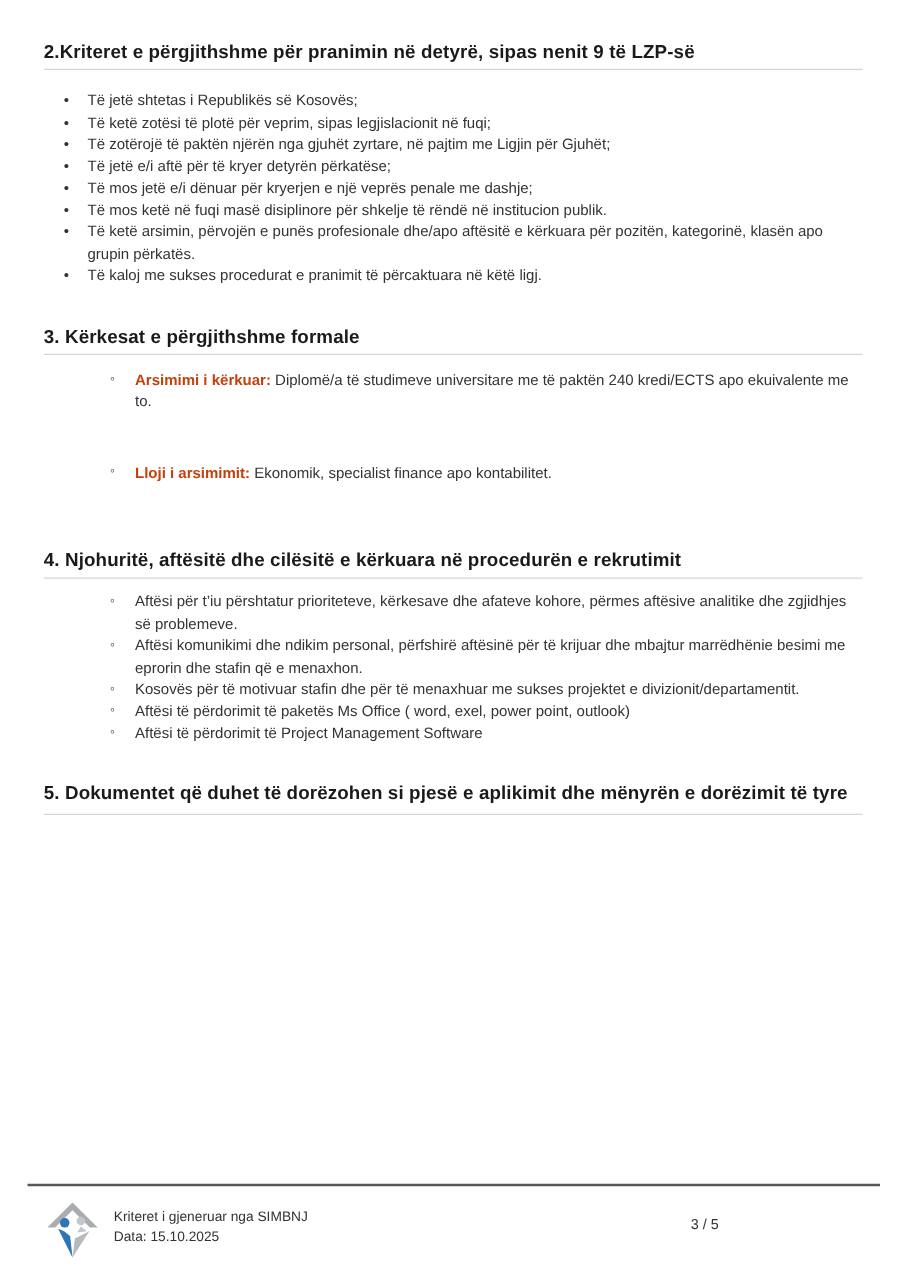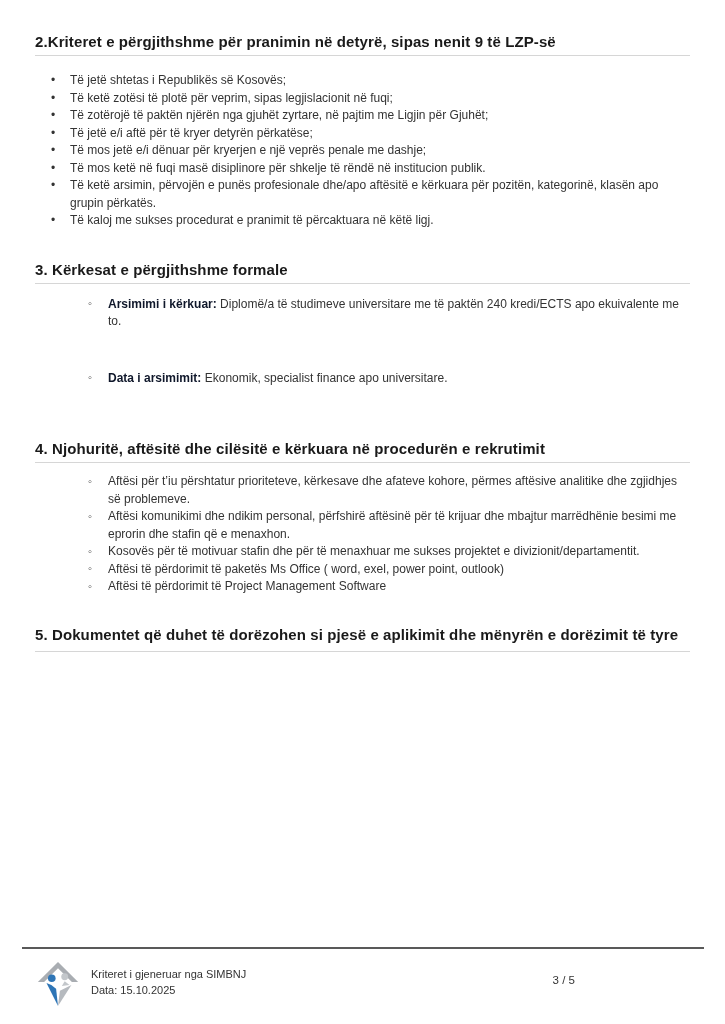--- a/index.html
+++ b/index.html
@@ -56,21 +56,21 @@
     font-size: 11px;
   }
   .s2 { margin-top: 0; }
   .s3 { margin-top: 31px; }
   .s3 ul.bullets { margin-top: 12px; }
   .s3 ul.bullets li { margin-bottom: 39px; }
   .s4 { margin-top: 53px; }
   .s4 ul.bullets { margin-top: 10px; }
   .s5 { margin-top: 28px; }
   .s5 h2 { line-height: 22px; max-width: 660px; }
-  li b { color: #0f172a; }
+  li b { color: #c2410c; }
   
   .footer-rule {
     position: absolute;
     left: 22px;
     right: 21px;
     top: 947px;
     border-top: 2px solid #595959;
   }
   .footer {
     position: absolute;
@@ -117,21 +117,21 @@
           <li><span>Të mos ketë në fuqi masë disiplinore për shkelje të rëndë në institucion publik.</span></li>
           <li><span>Të ketë arsimin, përvojën e punës profesionale dhe/apo aftësitë e kërkuara për pozitën, kategorinë, klasën apo grupin përkatës.</span></li>
           <li><span>Të kaloj me sukses procedurat e pranimit të përcaktuara në këtë ligj.</span></li>
         </ul>
     </section>
 
     <section class="doc-section s3">
       <h2>3. Kërkesat e përgjithshme formale</h2>
       <ul class="bullets">
           <li><b>Arsimimi i kërkuar:</b><span> Diplomë/a të studimeve universitare me të paktën 240 kredi/ECTS apo ekuivalente me to.</span></li>
-          <li><b>Data i arsimimit:</b><span> Ekonomik, specialist finance apo universitare.</span></li>
+          <li><b>Lloji i arsimimit:</b><span> Ekonomik, specialist finance apo kontabilitet.</span></li>
         </ul>
     </section>
 
     <section class="doc-section s4">
       <h2>4. Njohuritë, aftësitë dhe cilësitë e kërkuara në procedurën e rekrutimit</h2>
       <ul class="bullets">
           <li><span>Aftësi për t’iu përshtatur prioriteteve, kërkesave dhe afateve kohore, përmes aftësive analitike dhe zgjidhjes së problemeve.</span></li>
           <li><span>Aftësi komunikimi dhe ndikim personal, përfshirë aftësinë për të krijuar dhe mbajtur marrëdhënie besimi me eprorin dhe stafin që e menaxhon.</span></li>
           <li><span>Kosovës për të motivuar stafin dhe për të menaxhuar me sukses projektet e divizionit/departamentit.</span></li>
           <li><span>Aftësi të përdorimit të paketës Ms Office ( word, exel, power point, outlook)</span></li>

